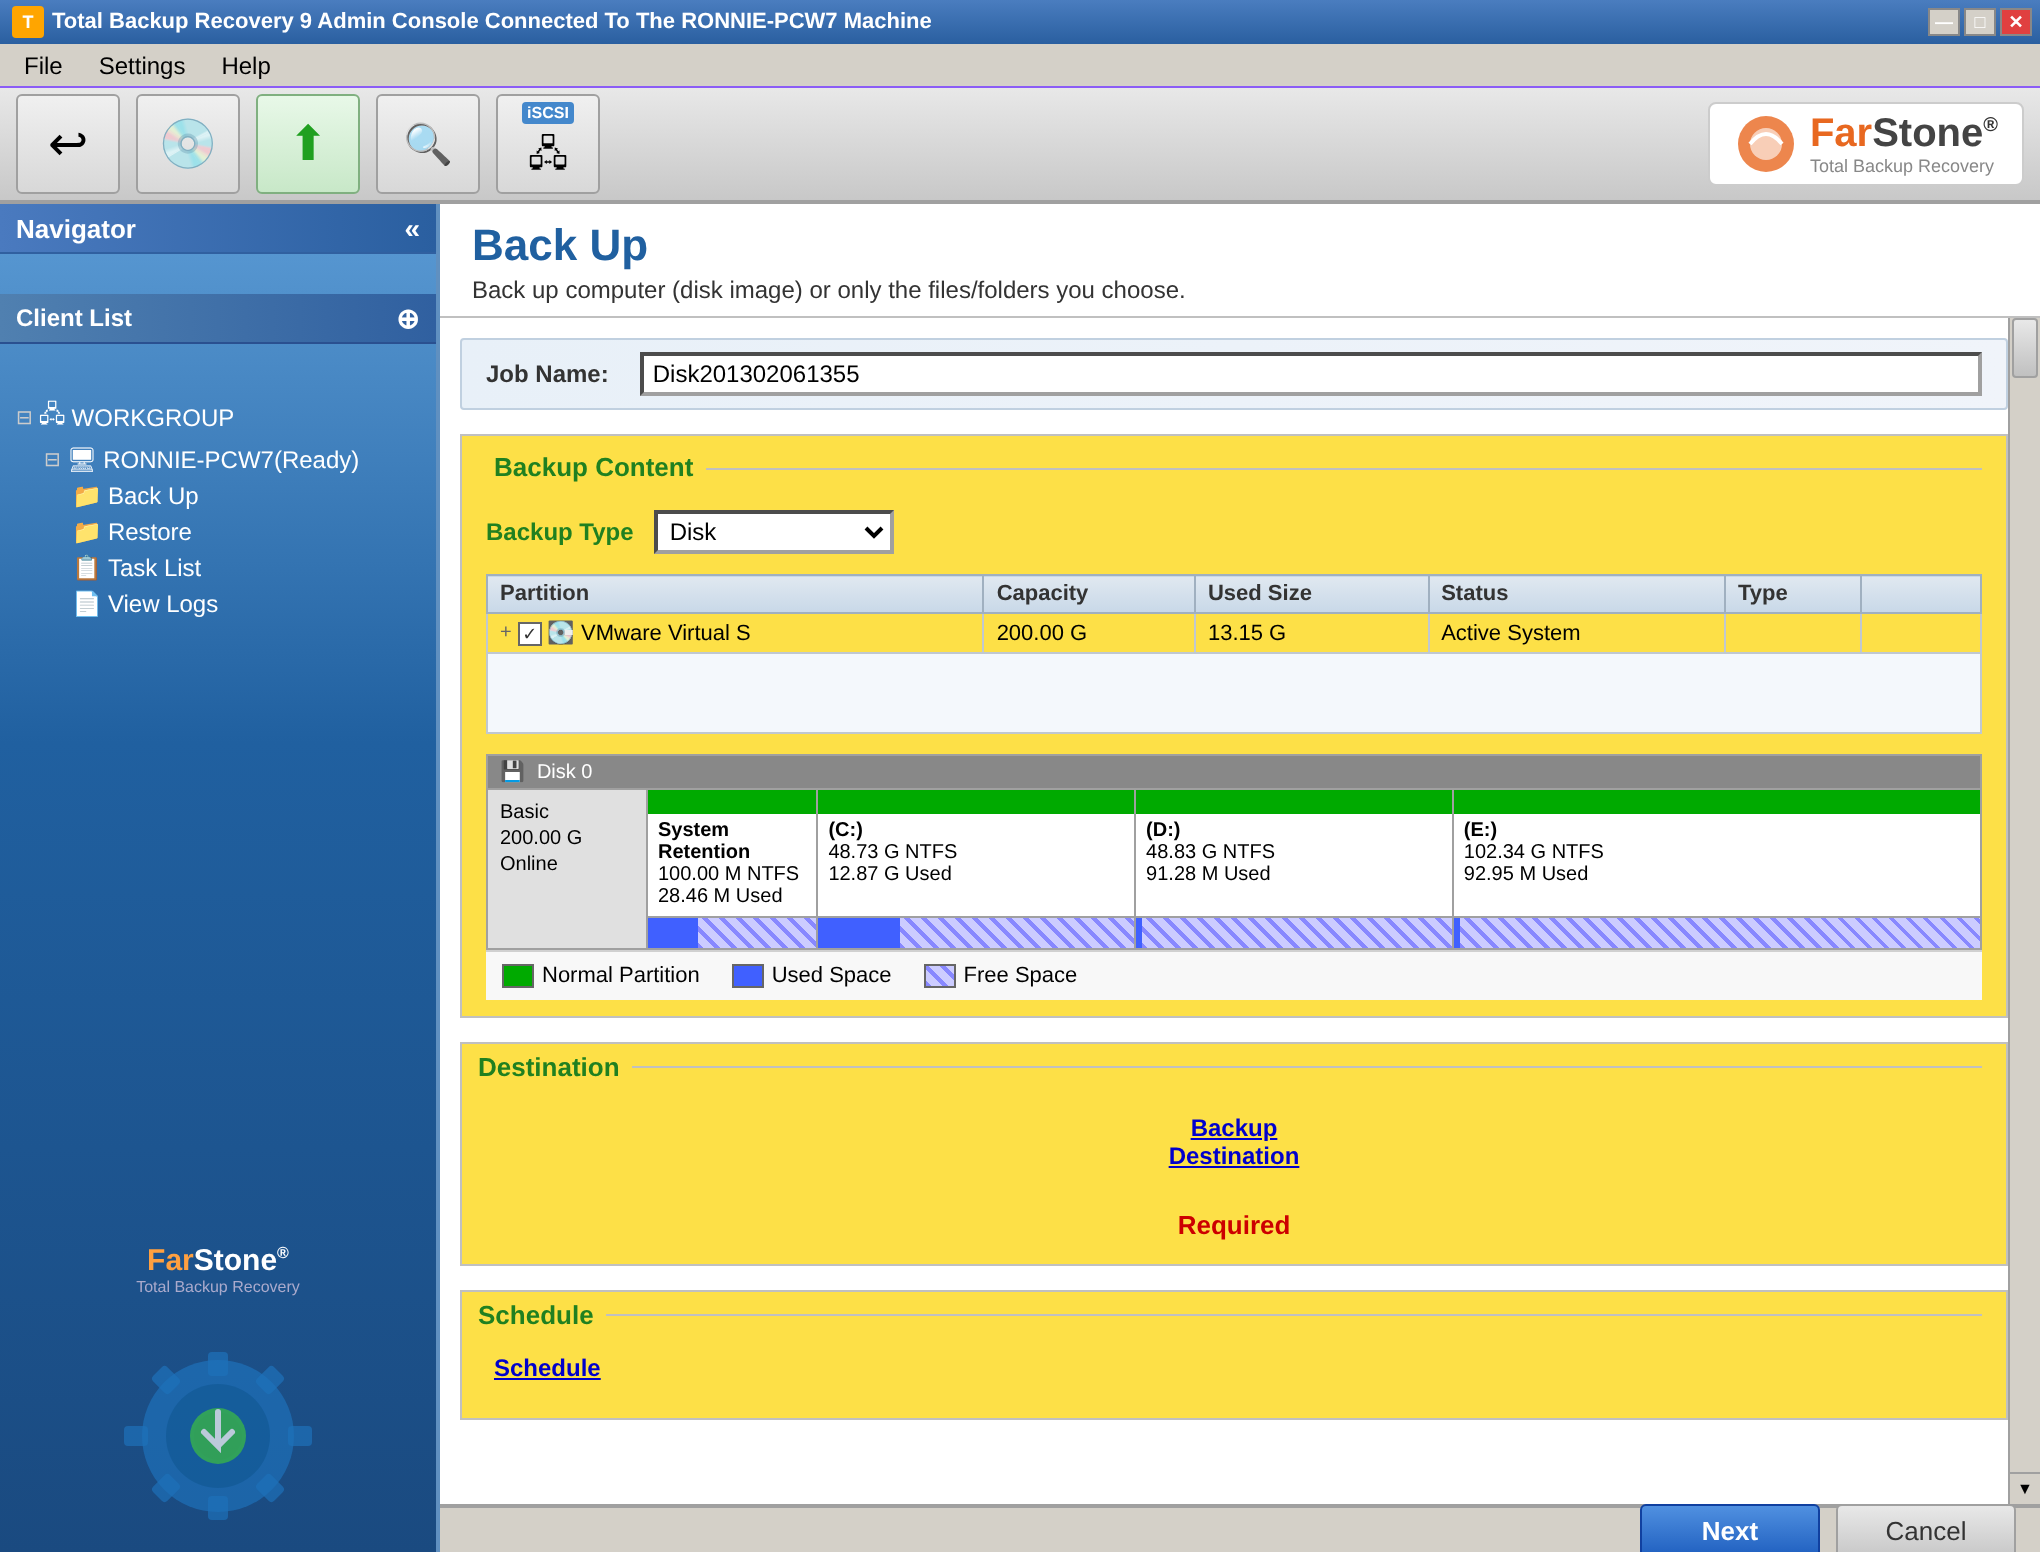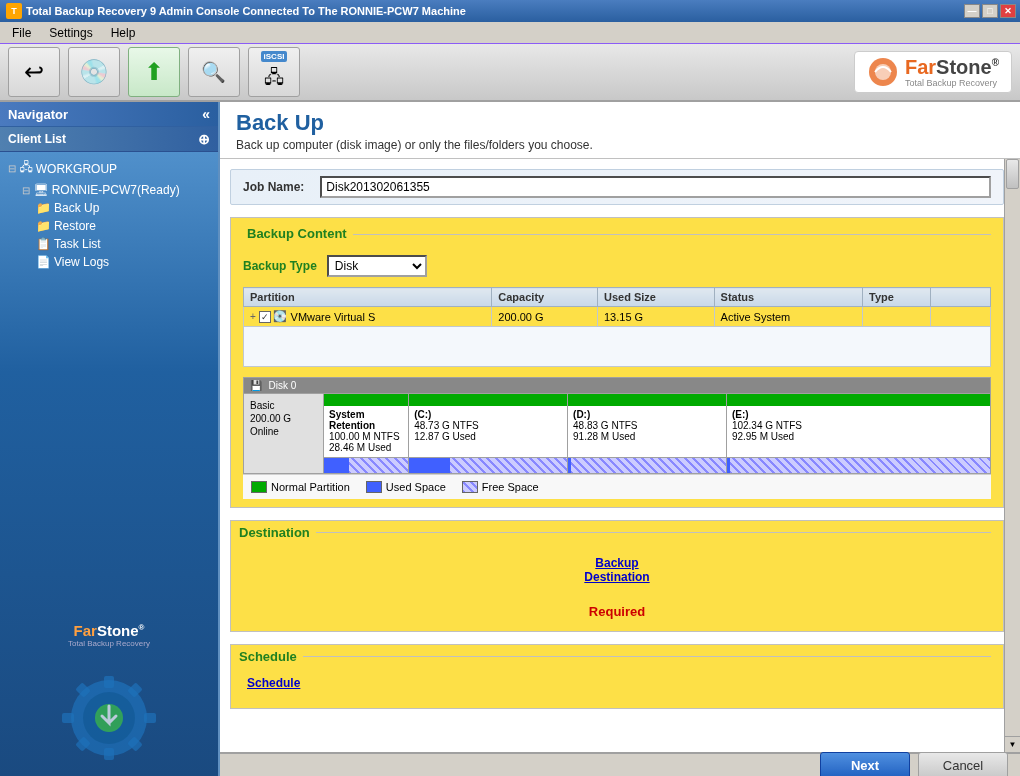--- a/index.html
+++ b/index.html
@@ -75,20 +75,21 @@
 
     
     .sidebar {
       width: 220px;
       background: linear-gradient(to bottom, #5b9bd5 0%, #2060a0 40%, #1a4a80 100%);
       display: flex;
       flex-direction: column;
       border-right: 2px solid #6090c0;
       position: relative;
       overflow: hidden;
+      gap: 20px;
     }
     .sidebar-header {
       background: linear-gradient(to right, #4a7abf, #2a5fa0);
       color: white;
       font-weight: bold;
       font-size: 13px;
       padding: 4px 8px;
       display: flex;
       justify-content: space-between;
       align-items: center;
@@ -520,21 +521,21 @@
 
       <div class="section-box">
         <div style="padding:4px 8px;display:flex;align-items:center;gap:6px;">
           <span class="section-title" style="color:#208020;font-weight:bold;font-size:13px;">Backup Content</span>
           <div style="flex:1;height:1px;background:#c0c0c0;margin-right:4px;"></div>
         </div>
         <div style="padding:4px 12px 8px;">
 
           <div class="backup-type-row">
             <span style="font-weight:bold;color:#208020;font-size:12px;">Backup Type</span>
-            <select class="backup-type-select" style="width:100px;height:22px;border:2px inset #a0a0a0;font-size:12px;">
+            <select class="backup-type-select" style="width:120px;height:22px;border:2px inset #a0a0a0;font-size:12px;">
               <option>Disk</option>
               <option>File/Folder</option>
             </select>
           </div>
 
           <table class="partition-table">
             <thead>
               <tr>
                 <th>Partition</th>
                 <th>Capacity</th>

